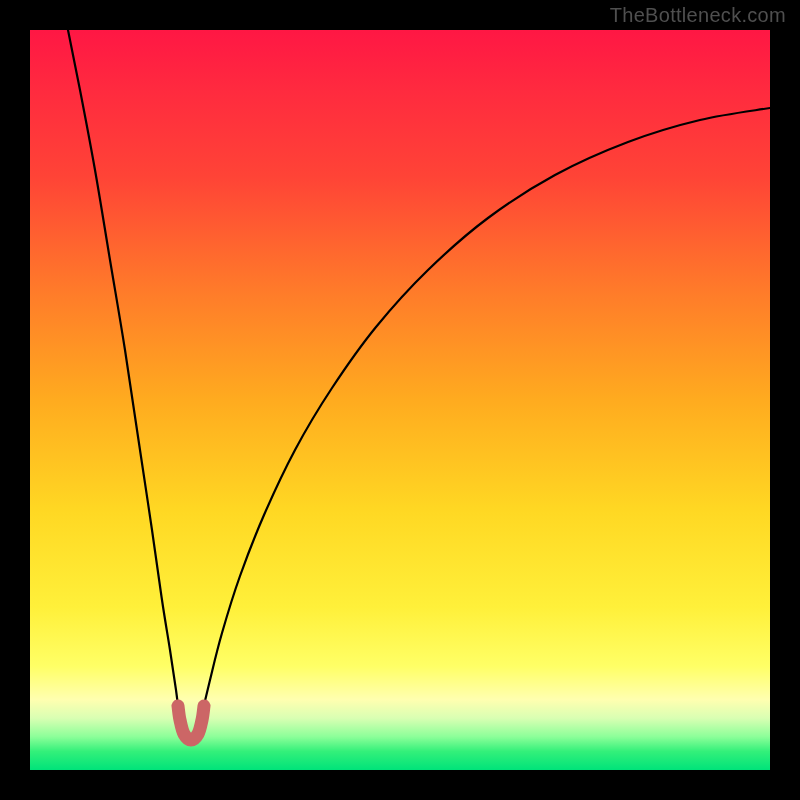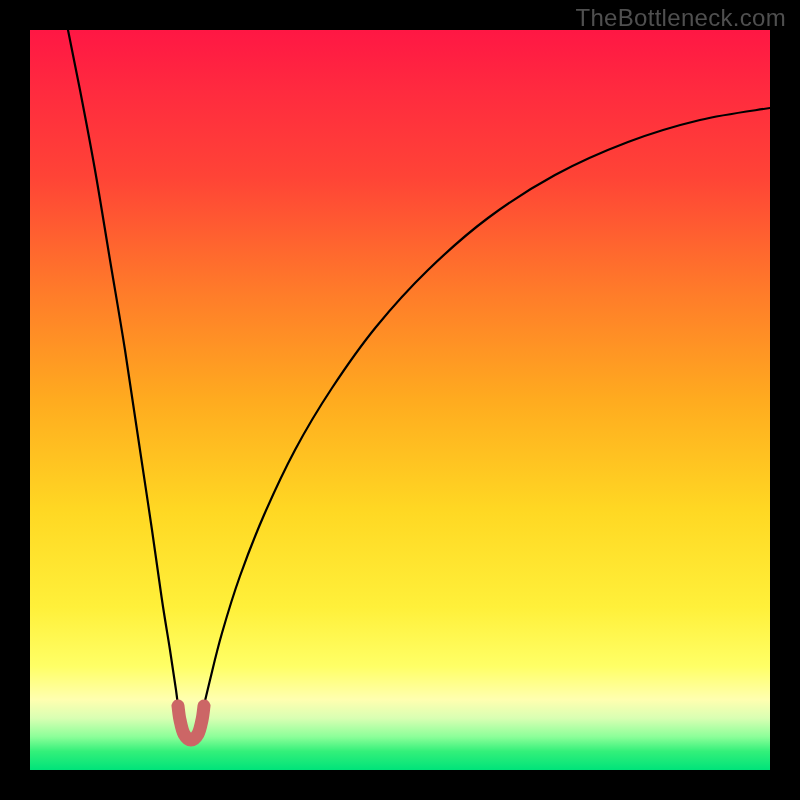--- a/index.html
+++ b/index.html
@@ -15,21 +15,21 @@
     position: relative;
     width: 800px;
     height: 800px;
     background: #000;
   }
   #watermark {
     position: absolute;
     top: 4px;
     right: 14px;
     color: #4f4f4f;
-    font-size: 24px;
+    font-size: 20px;
     font-weight: 500;
     letter-spacing: 0.3px;
     z-index: 5;
   }
   svg {
     position: absolute;
     left: 0;
     top: 0;
   }
 </style>

